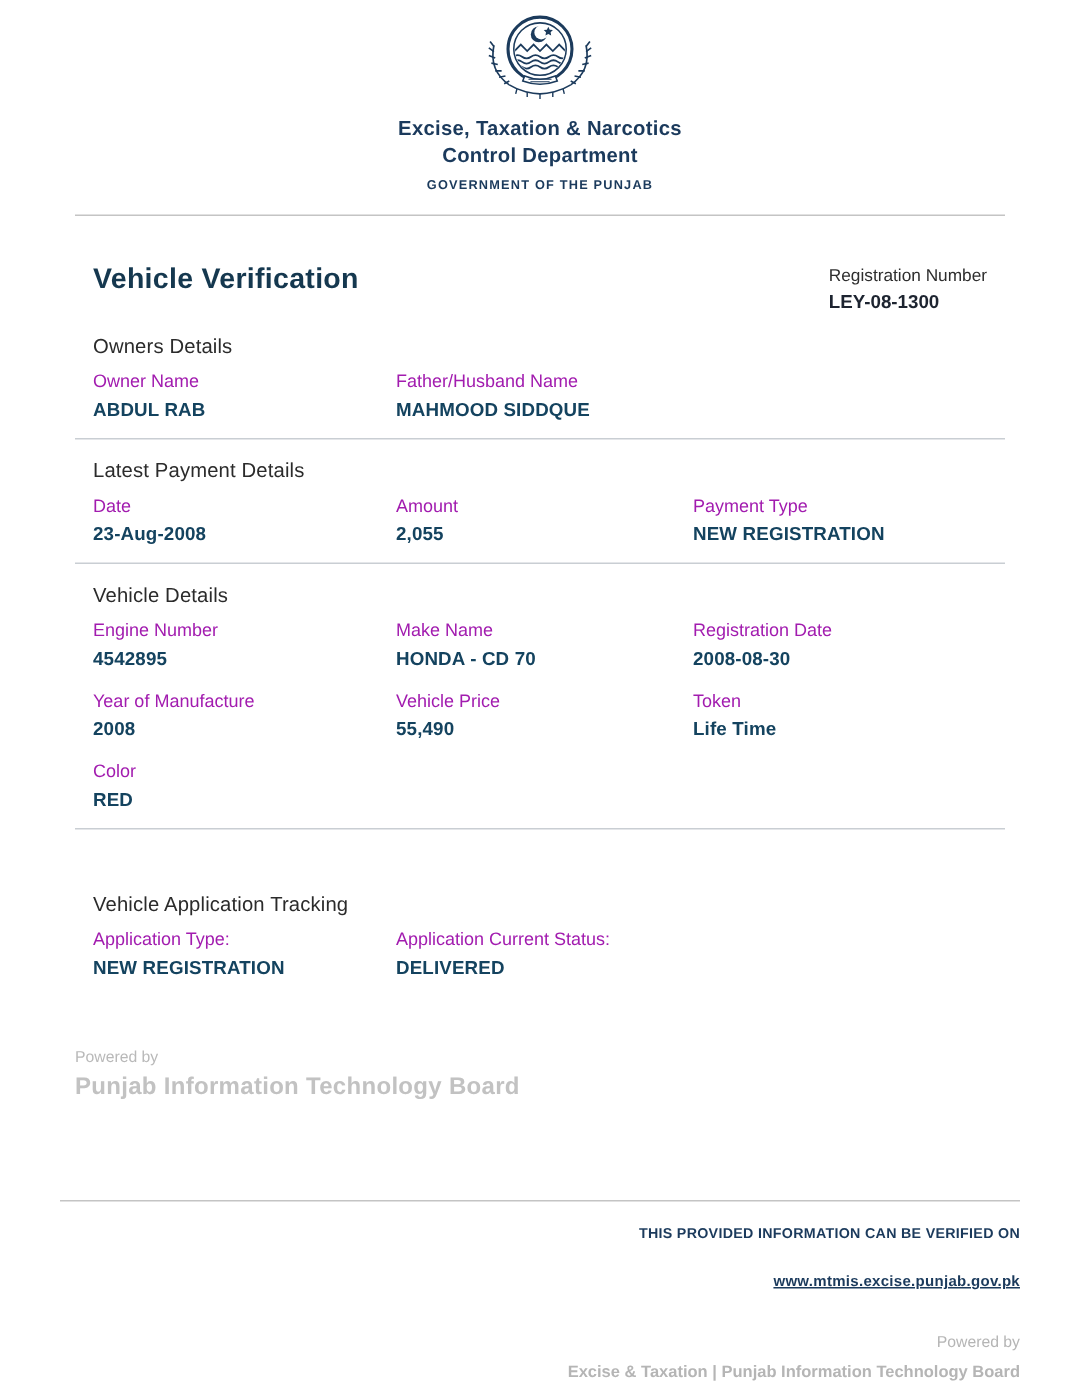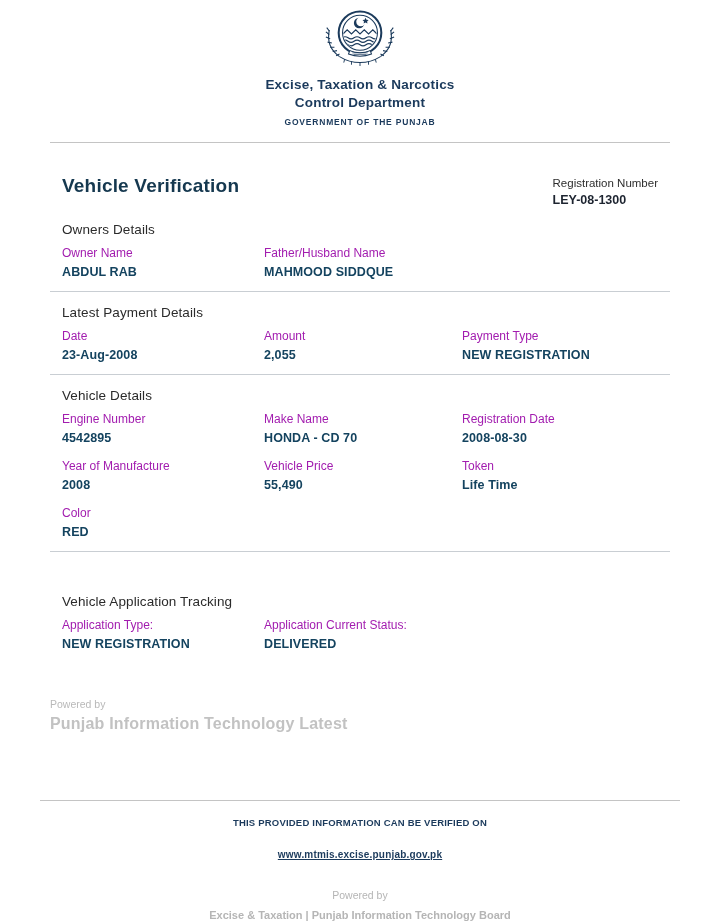--- a/index.html
+++ b/index.html
@@ -61,21 +61,21 @@
   .powered-main { margin:34px 50px 0; }
   .powered-main-label { font-size:10.5px; color:#b9b9b9; line-height:14px; }
   .powered-main-org { font-size:16px; font-weight:bold; color:#c2c2c2; line-height:22px; margin-top:2px; letter-spacing:.2px; }
 
   
   .footer {
     position:absolute; left:0; right:0; top:800px;
     border-top:1px solid #c4c4c4;
     margin:0 40px;
     padding-top:15px;
-    text-align:center;
+    text-align:right;
   }
   .verify-text {
     color:#1b3a5c; font-size:9.5px; font-weight:bold; letter-spacing:.2px; line-height:13px;
   }
   .verify-link {
     display:inline-block;
     color:#1b3a5c; font-size:10px; font-weight:bold; letter-spacing:.2px;
     text-decoration:underline; margin-top:20px; cursor:pointer;
   }
   .footer-powered { margin-top:26px; }
@@ -217,21 +217,21 @@
           <div class="field-label">Application Current Status:</div>
           <div class="field-value">DELIVERED</div>
         </div>
       </div>
     </div>
 
   </div>
 
   <div class="powered-main">
     <div class="powered-main-label">Powered by</div>
-    <div class="powered-main-org">Punjab Information Technology Latest</div>
+    <div class="powered-main-org">Punjab Information Technology Board</div>
   </div>
 
   <div class="footer">
     <div class="verify-text">THIS PROVIDED INFORMATION CAN BE VERIFIED ON</div>
     <div><a class="verify-link">www.mtmis.excise.punjab.gov.pk</a></div>
     <div class="footer-powered">
       <div class="footer-powered-label">Powered by</div>
       <div class="footer-powered-org">Excise &amp; Taxation | Punjab Information Technology Board</div>
     </div>
   </div>

